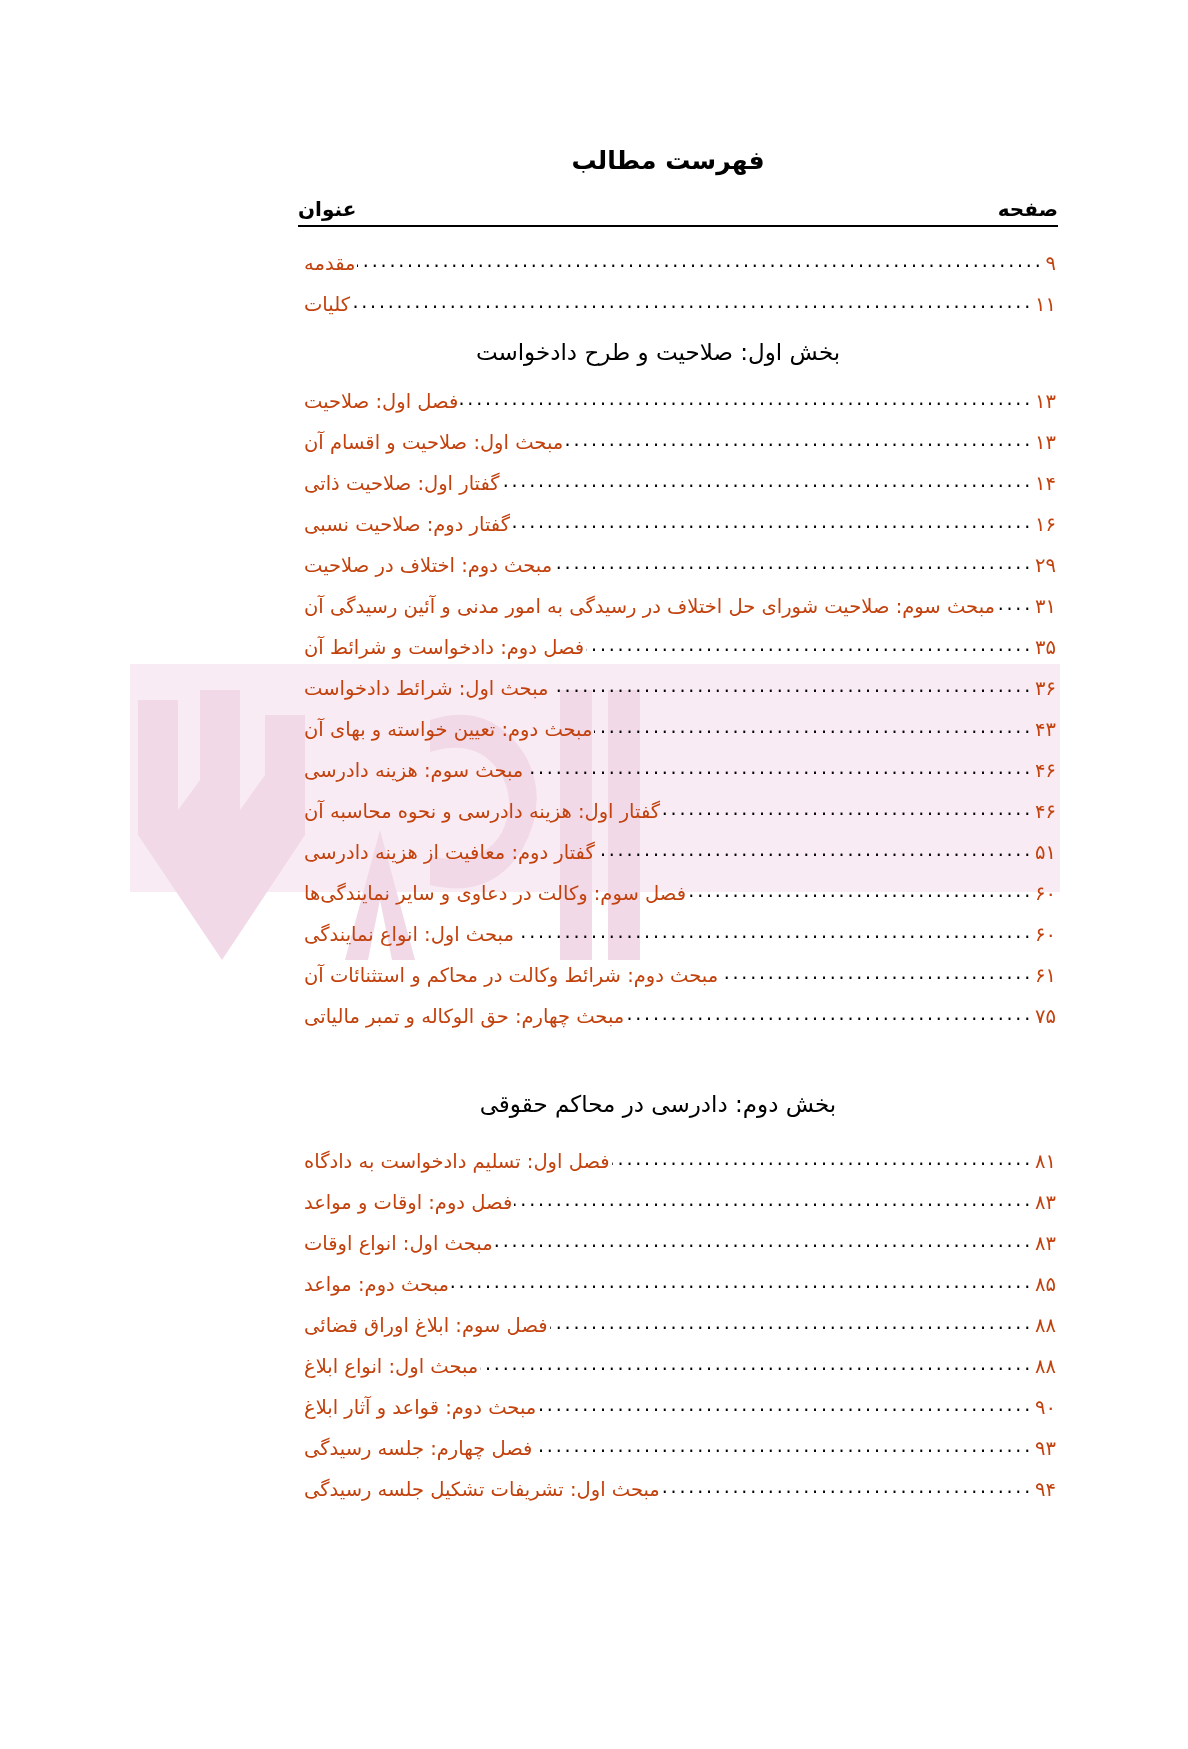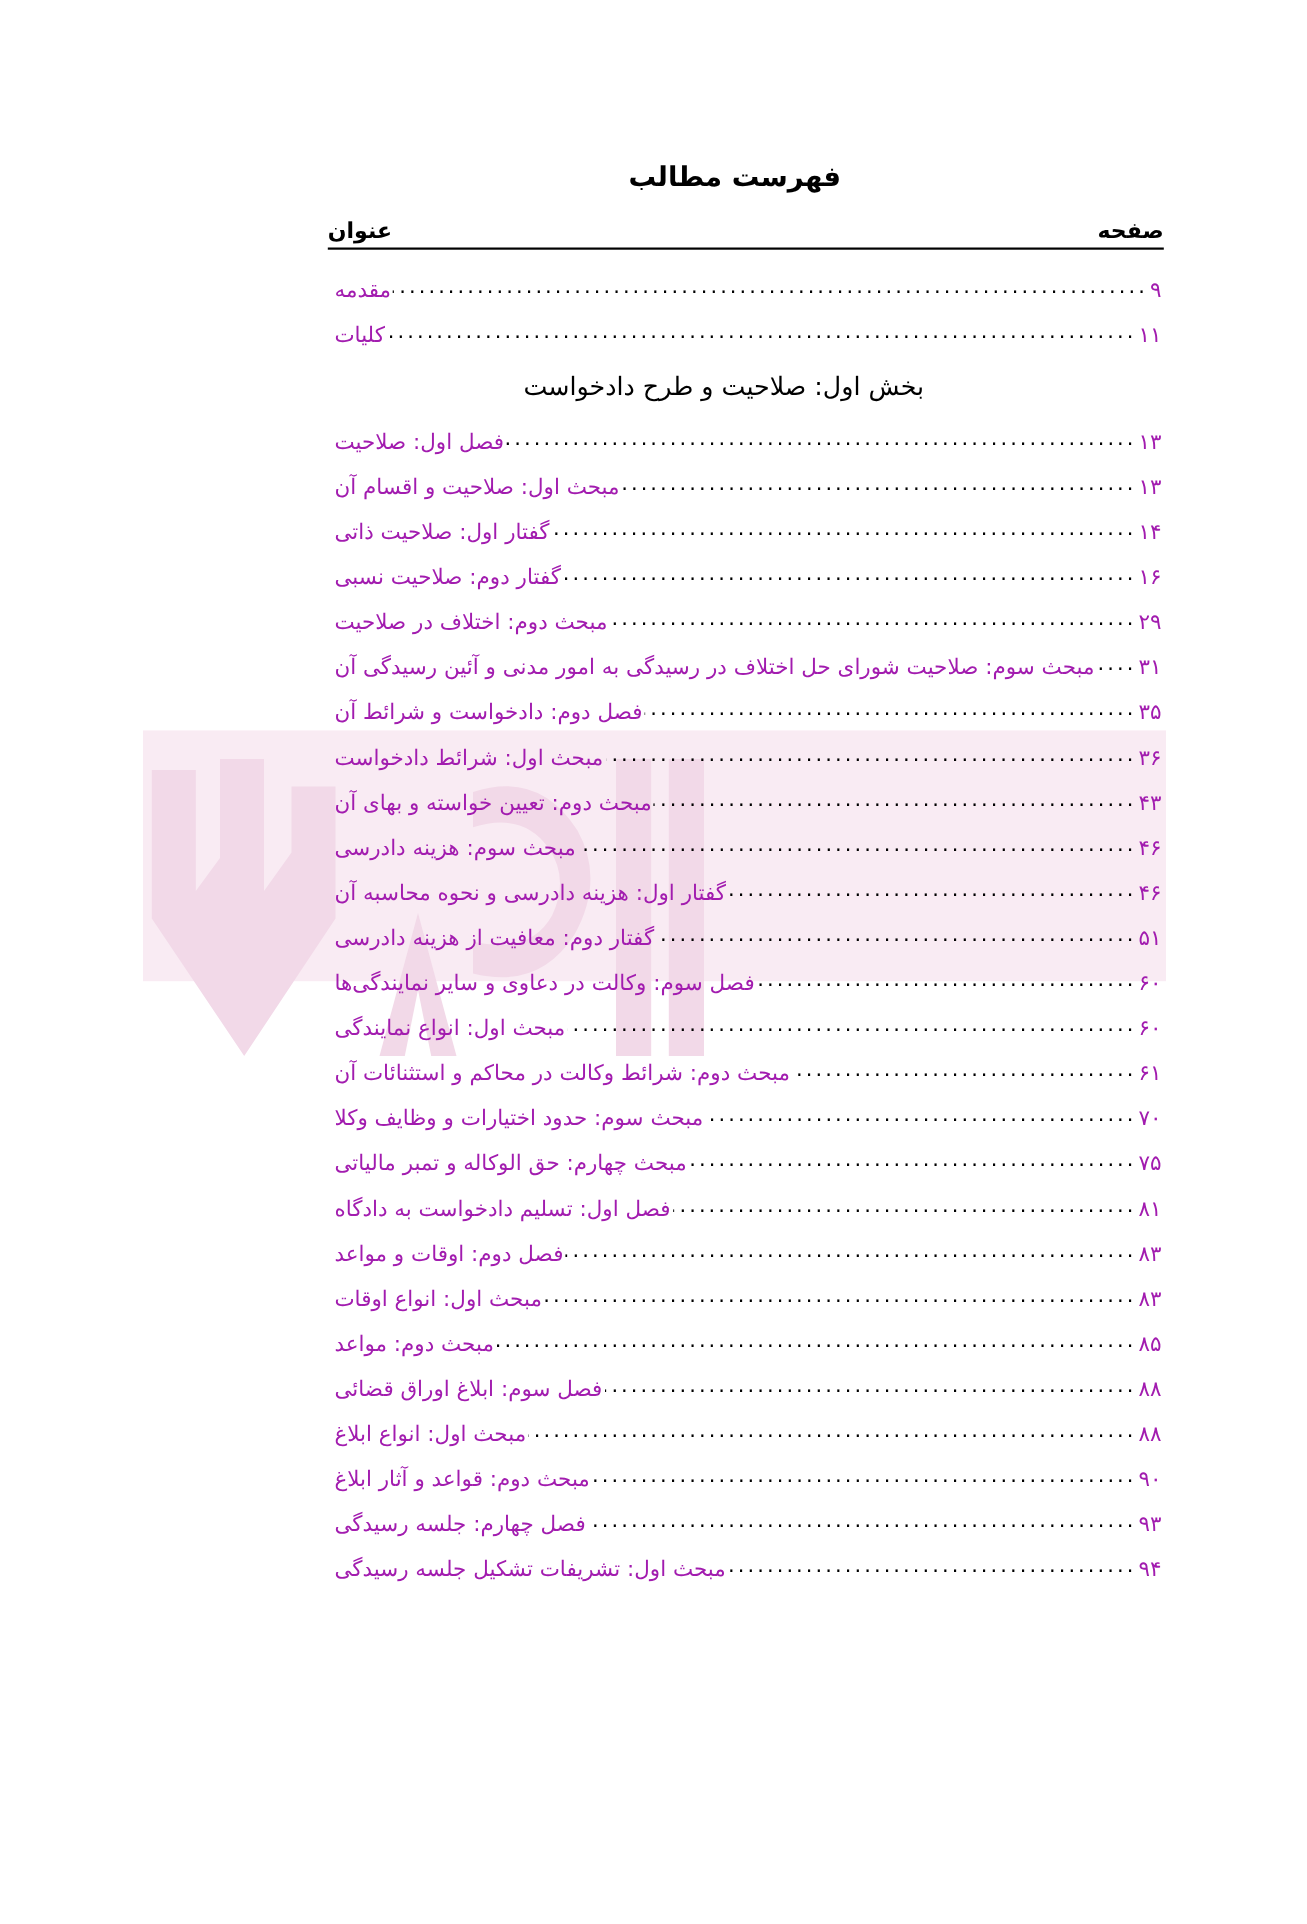--- a/index.html
+++ b/index.html
@@ -86,21 +86,21 @@
     height: 0;
   }
 
   
   .entry {
     display: flex;
     flex-direction: row-reverse;
     align-items: baseline;
     font-size: 19.5px;
     line-height: 1.0;
-    color: #a21caf;
+    color: #c2410c;
     margin: 0;
     padding: 9px 0 9px 0;
     white-space: nowrap;
     text-align: right;
   }
   .entry .label {
     flex: 0 0 auto;
     padding-left: 6px;
   }
   .entry.bold .label { font-weight: normal; }
@@ -255,29 +255,25 @@
           <span class="label">مبحث اول: انواع نمایندگی</span>
           <span class="leader"></span>
           <span class="pageno">۶۰</span>
         </div>
         <div class="entry">
           <span class="label">مبحث دوم: شرائط وکالت در محاکم و استثنائات آن</span>
           <span class="leader"></span>
           <span class="pageno">۶۱</span>
         </div>
         <div class="entry">
-          <span class="label">مبحث سوم: حدود اختیارات و وظایف وکلا</span>
-          <span class="leader"></span>
-          <span class="pageno">۷۰</span>
-        </div>
-        <div class="entry">
           <span class="label">مبحث چهارم: حق الوکاله و تمبر مالیاتی</span>
           <span class="leader"></span>
           <span class="pageno">۷۵</span>
         </div>
+        <div class="part-head spaced">بخش دوم: دادرسی در محاکم حقوقی</div>
         <div class="entry bold">
           <span class="label">فصل اول: تسلیم دادخواست به دادگاه</span>
           <span class="leader"></span>
           <span class="pageno">۸۱</span>
         </div>
         <div class="entry bold">
           <span class="label">فصل دوم: اوقات و مواعد</span>
           <span class="leader"></span>
           <span class="pageno">۸۳</span>
         </div>

